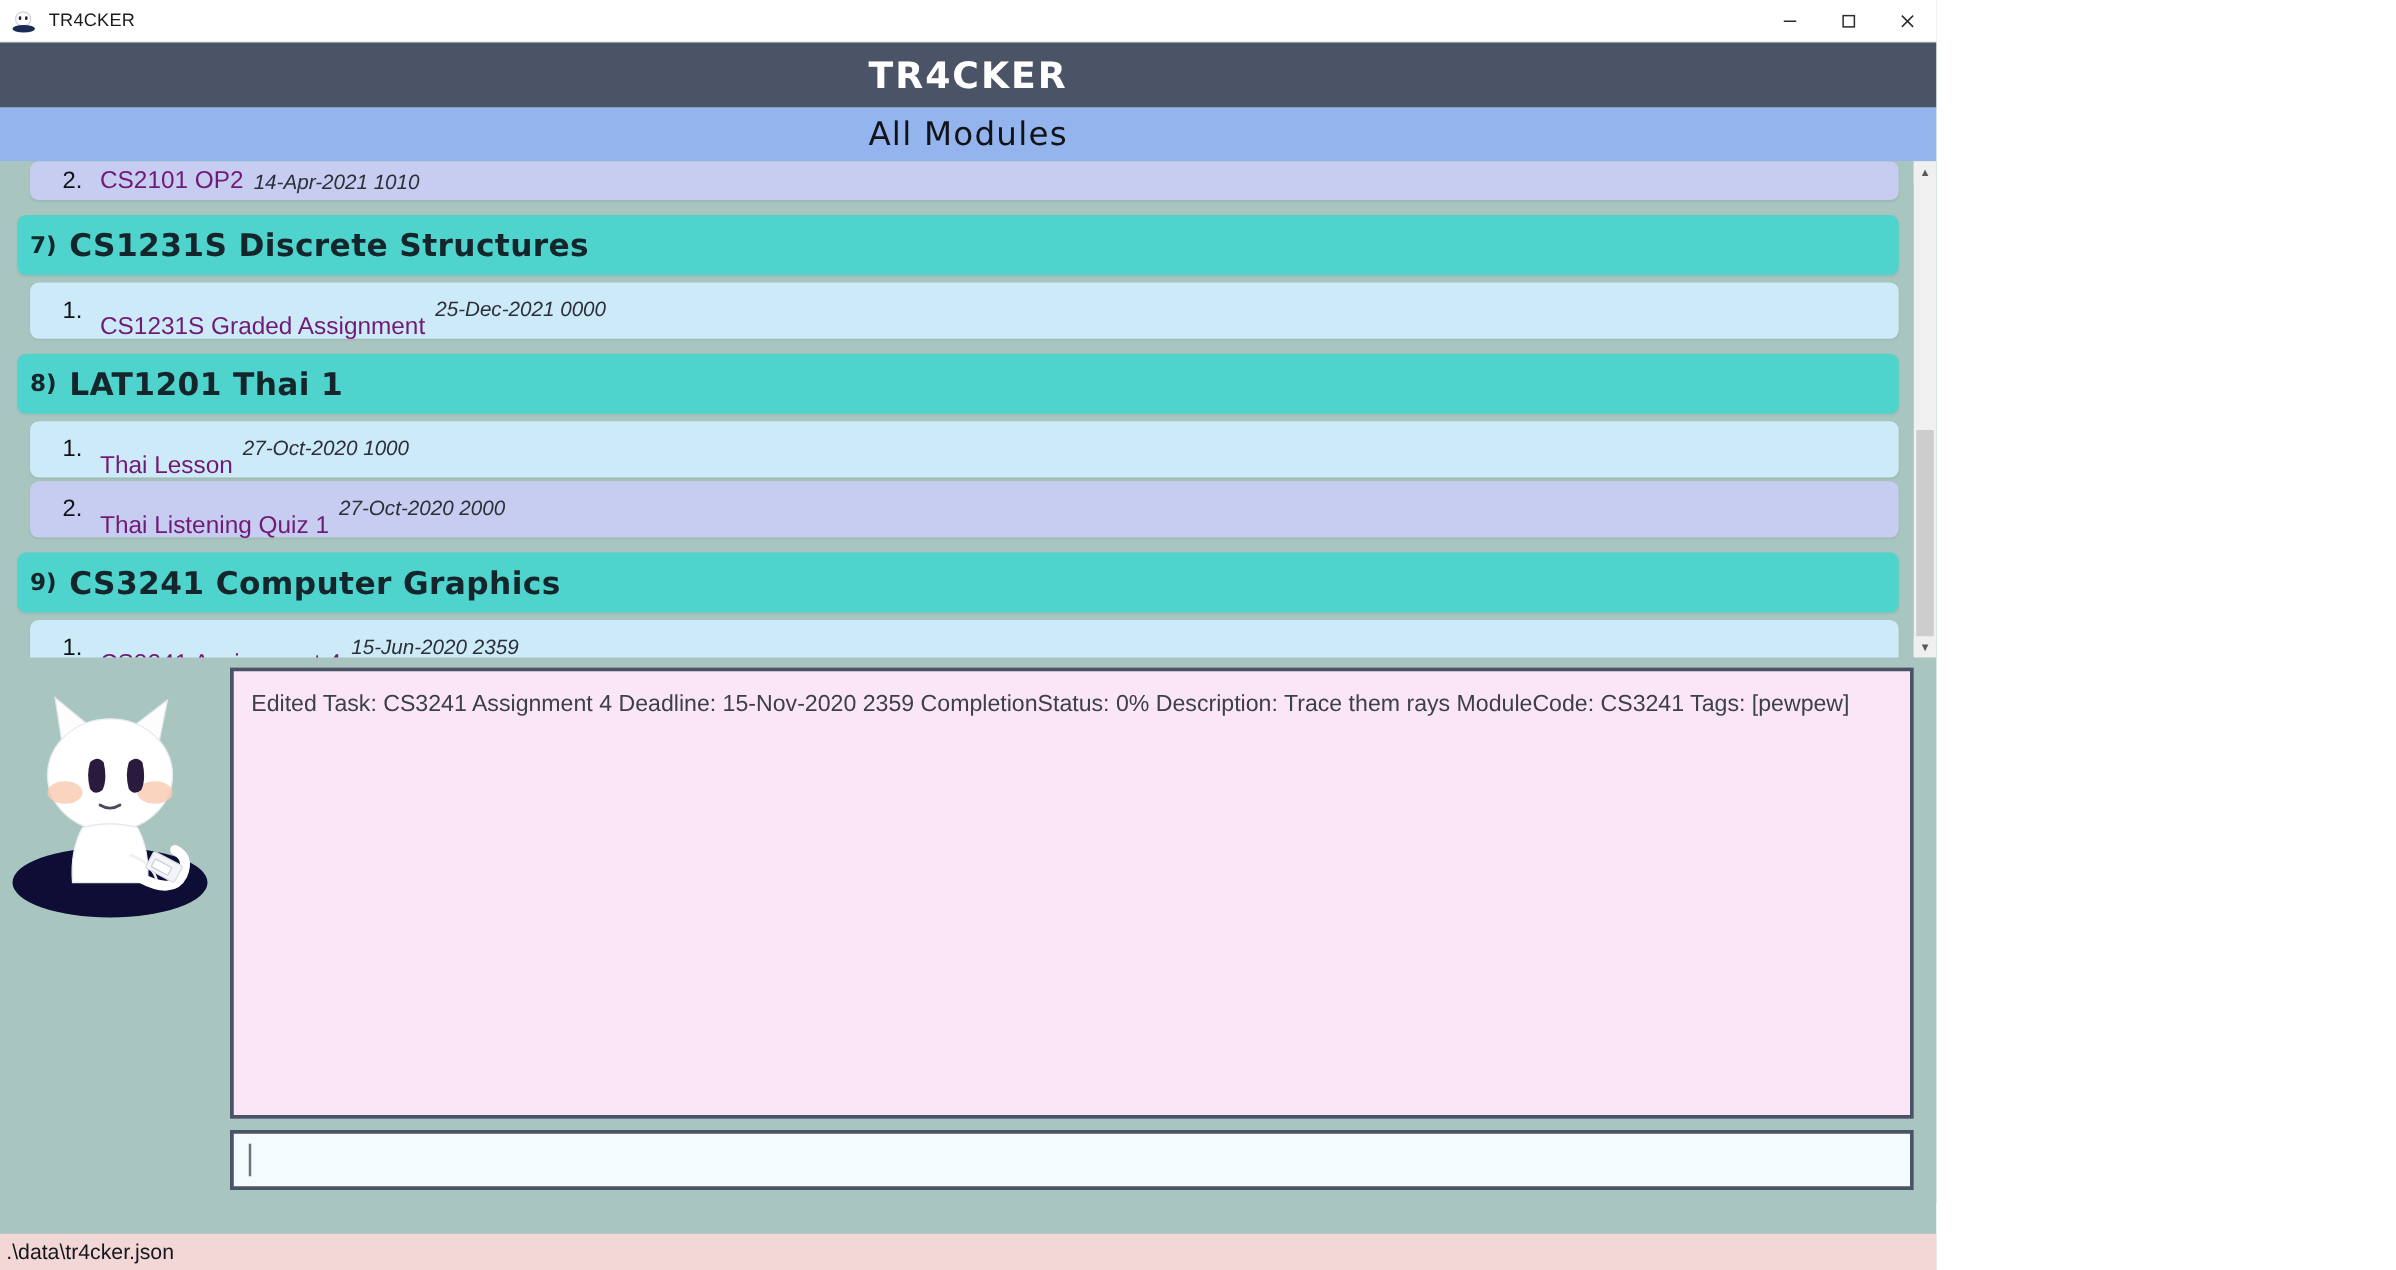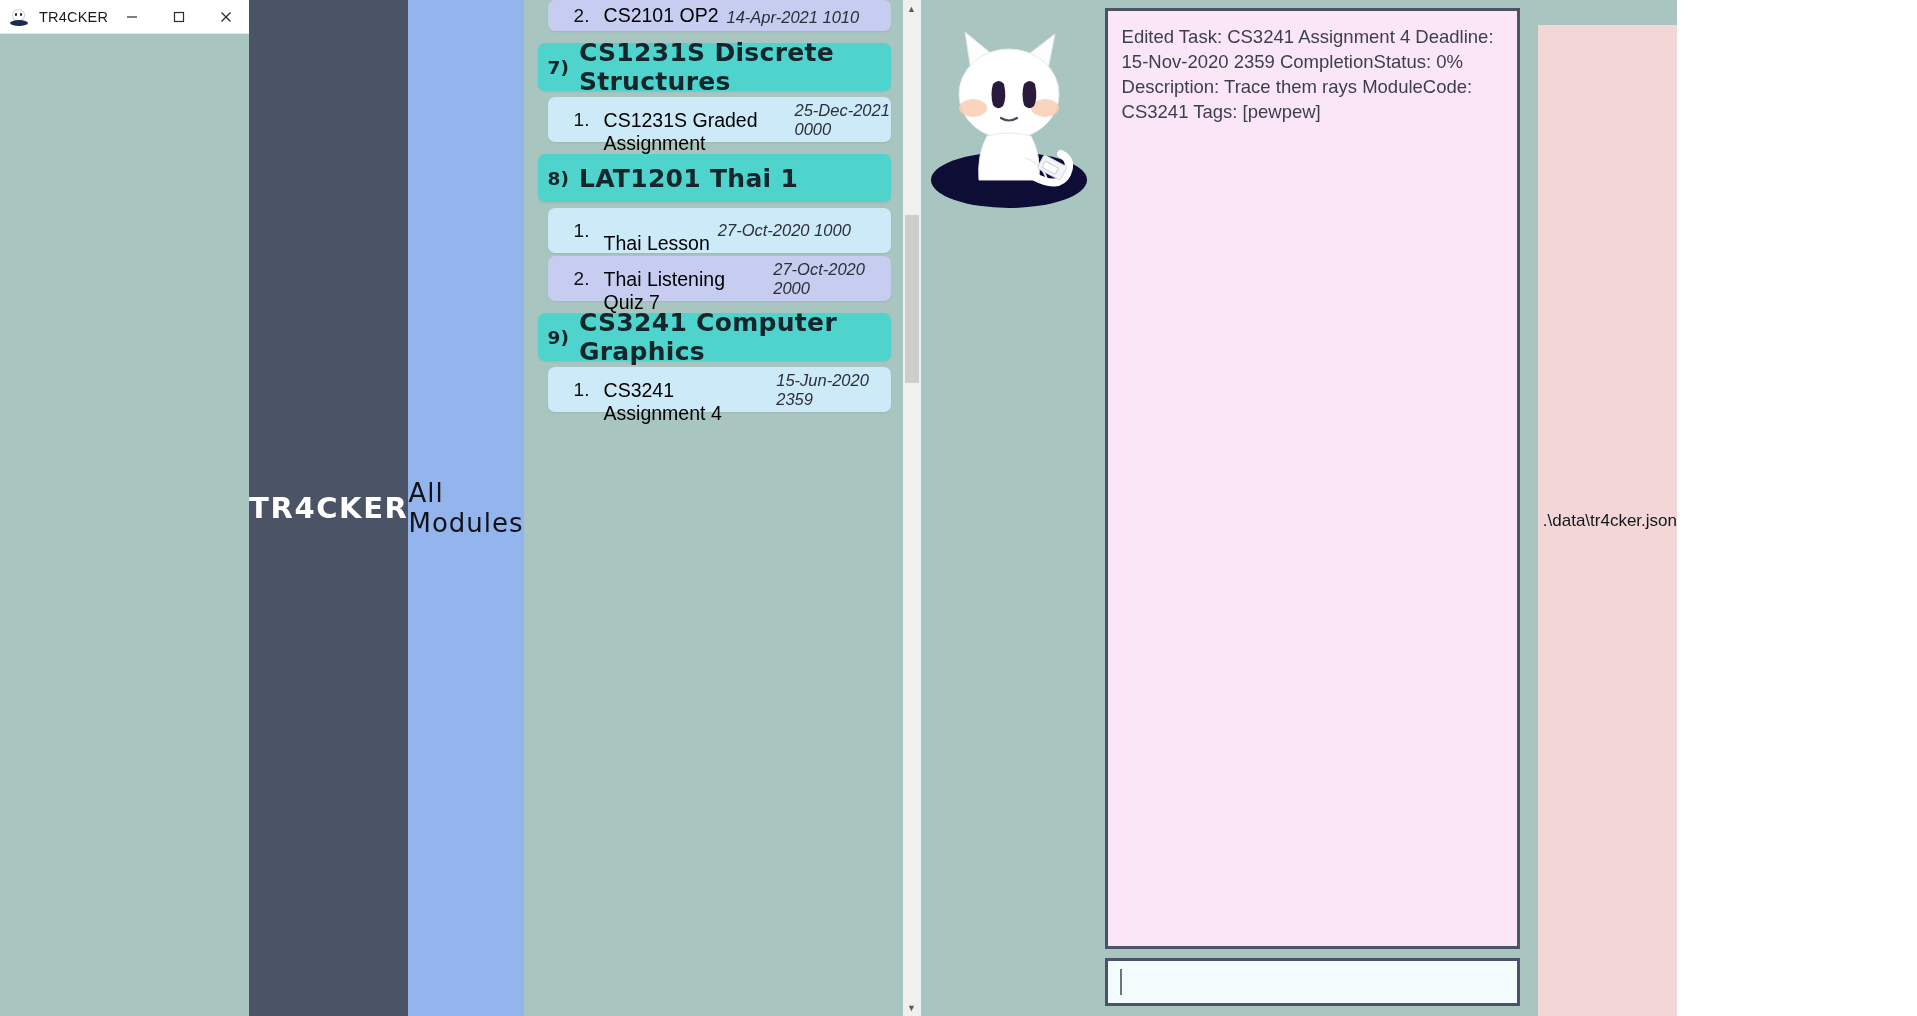--- a/index.html
+++ b/index.html
@@ -7,24 +7,24 @@
   html, body {
     width: 1917px;
     height: 1016px;
     overflow: hidden;
     font-family: "Liberation Sans", sans-serif;
     background: #ffffff;
   }
 
   .app {
     position: relative;
-    width: 1677px;
+    width: 1549px;
     height: 1016px;
     display: flex;
-    flex-direction: row;
+    flex-direction: column;
     background: #a9c5c0;
   }
 
   
   .titlebar {
     height: 34px;
     background: #ffffff;
     display: flex;
     align-items: center;
     flex: 0 0 34px;
@@ -188,21 +188,21 @@
   .row.task.odd  { background: #cdeaf8; }
   .row.task.even { background: #c6cdf0; }
   .task-index {
     font-size: 19px;
     color: #111217;
     margin-right: 10px;
     min-width: 20px;
   }
   .task-name {
     font-size: 19.5px;
-    color: #000000;
+    color: #701a75;
     margin-right: 8px;
     margin-top: 25px;
   }
   .task-due {
     font-size: 16.5px;
     color: #2c2f38;
     font-style: italic;
   }
   .row.task.partial {
     height: 31px;
@@ -366,21 +366,21 @@
         <span class="mod-index">8)</span>
         <span class="mod-label">LAT1201 Thai 1</span>
       </div>
       <div class="row task odd">
         <span class="task-index">1.</span>
         <span class="task-name">Thai Lesson</span>
         <span class="task-due">27-Oct-2020 1000</span>
       </div>
       <div class="row task even">
         <span class="task-index">2.</span>
-        <span class="task-name">Thai Listening Quiz 7</span>
+        <span class="task-name">Thai Listening Quiz 1</span>
         <span class="task-due">27-Oct-2020 2000</span>
       </div>
 
       <div class="row module">
         <span class="mod-index">9)</span>
         <span class="mod-label">CS3241 Computer Graphics</span>
       </div>
       <div class="row task odd">
         <span class="task-index">1.</span>
         <span class="task-name">CS3241 Assignment 4</span>

